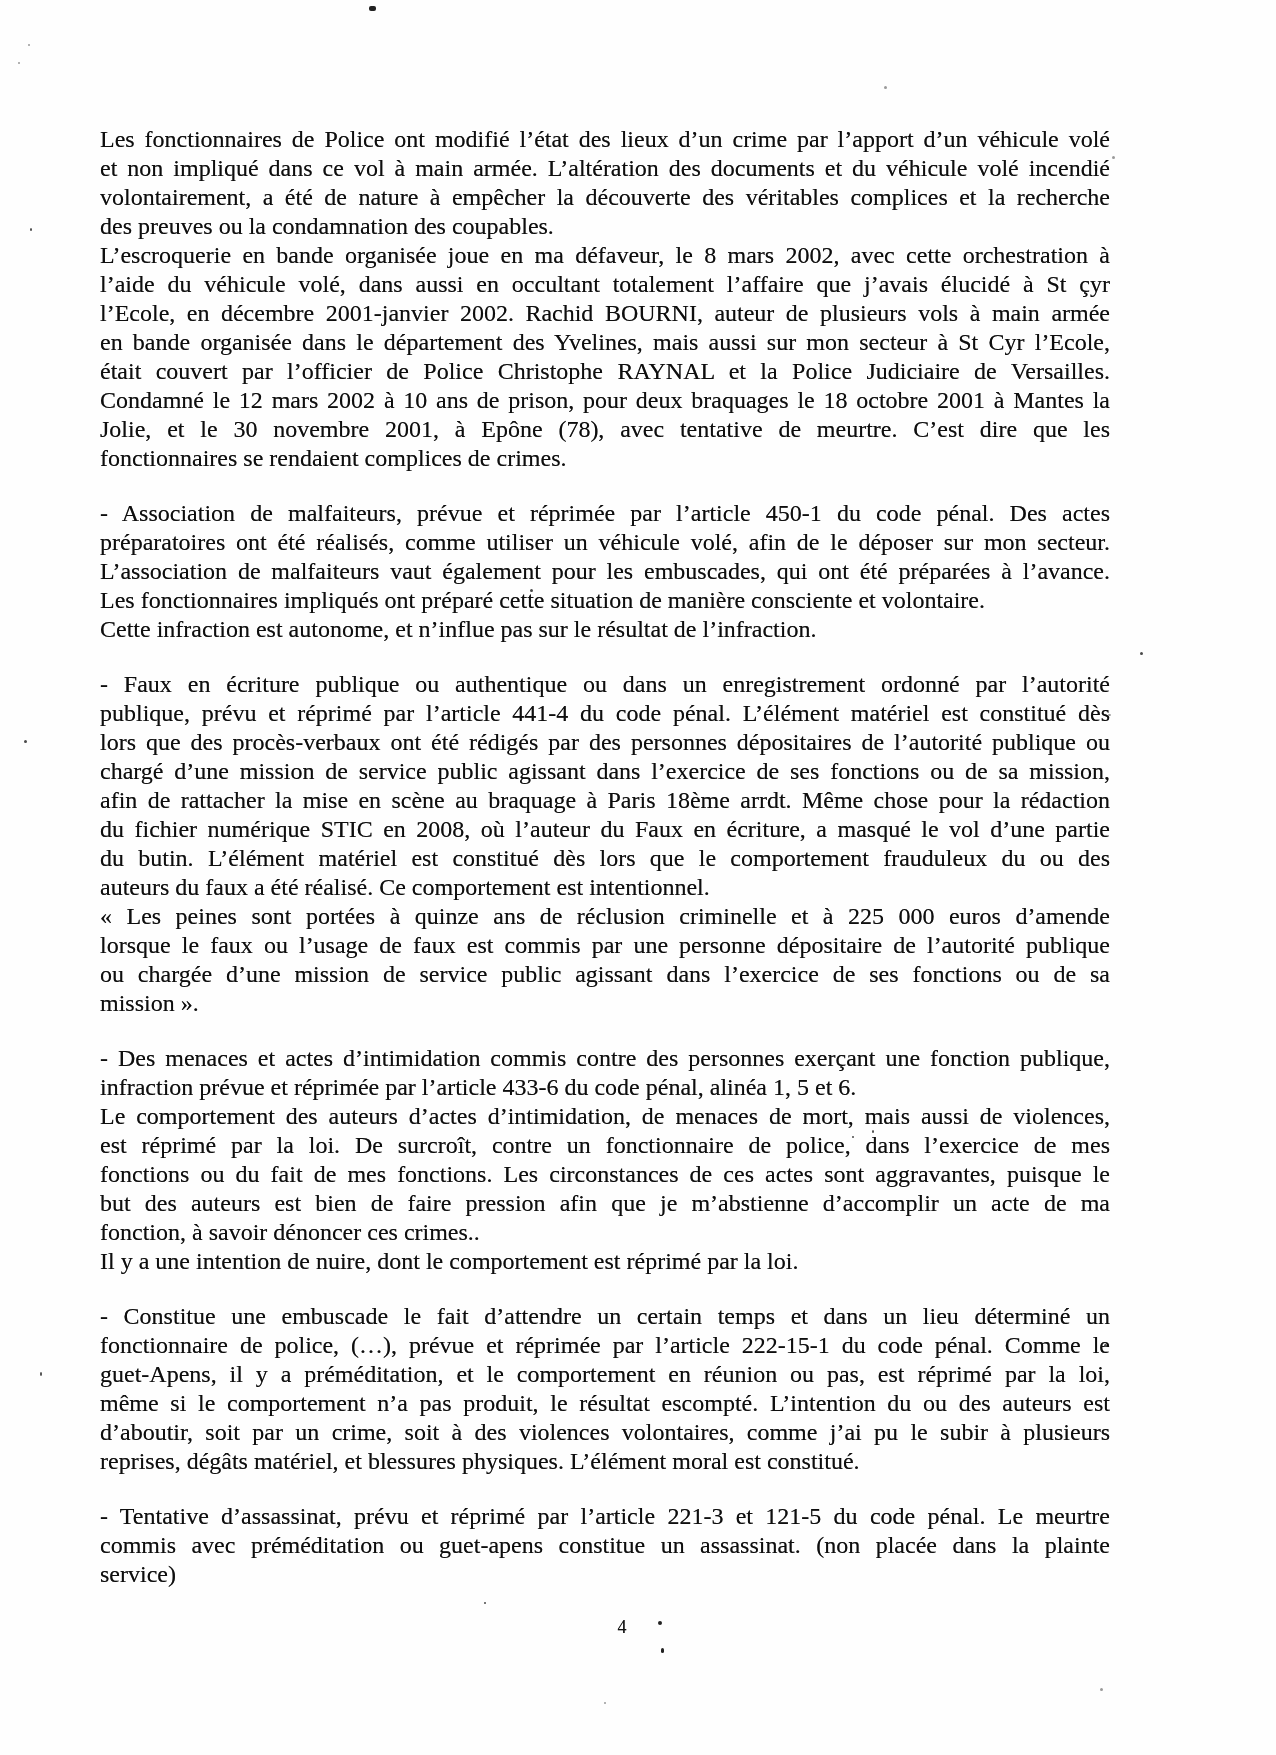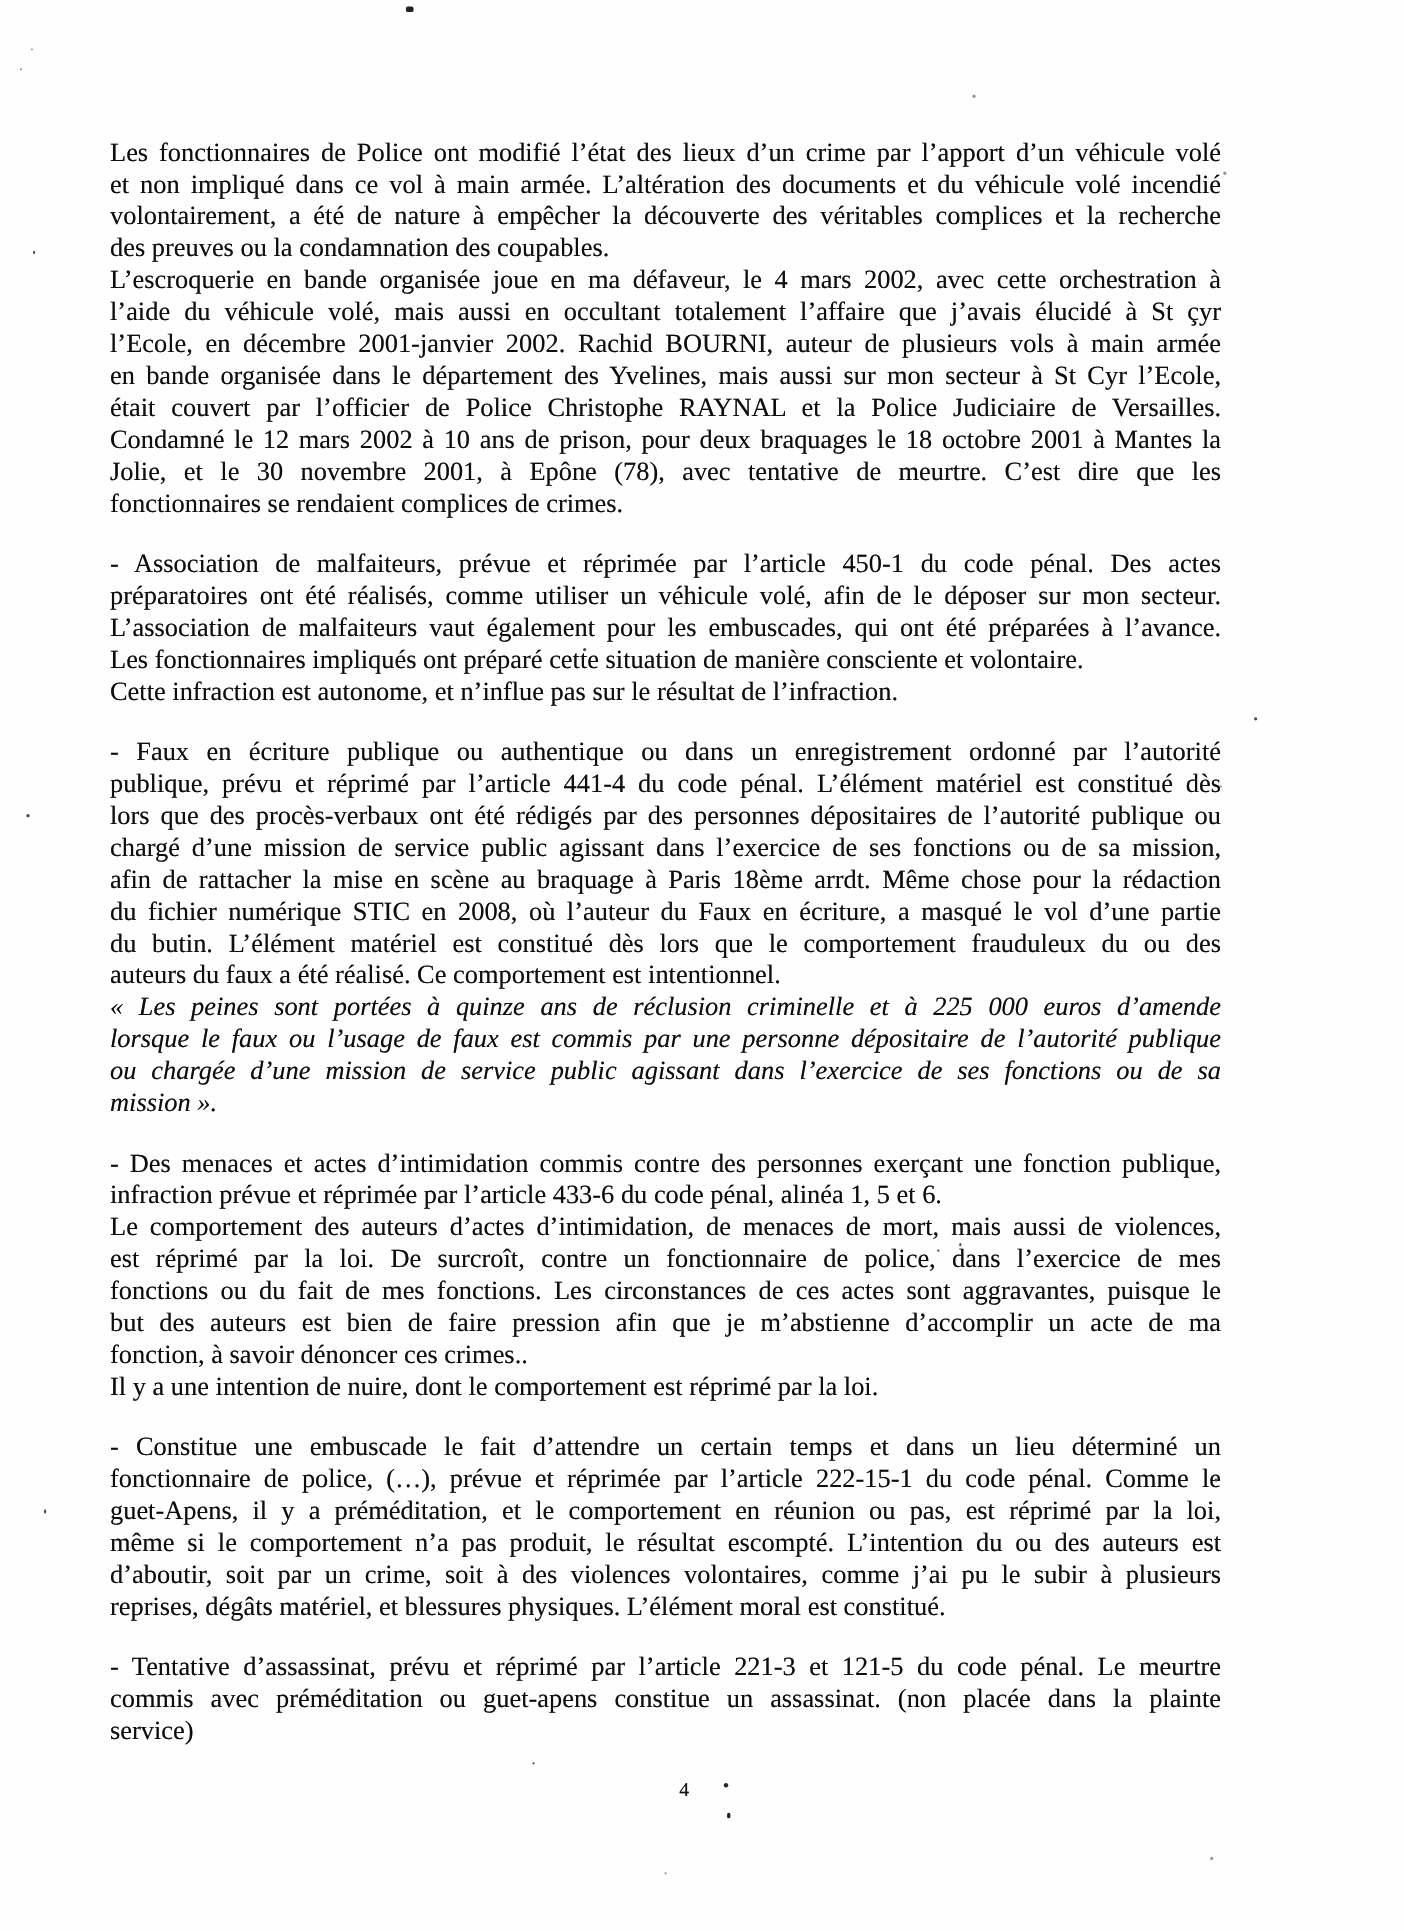--- a/index.html
+++ b/index.html
@@ -10,43 +10,43 @@
   }
   .page{position:absolute;inset:0;background:#fefefe;}
   .textcol{
     position:absolute;left:100px;top:125px;width:1010px;
     font-size:24px;line-height:29px;color:#0e0e0e;
     text-shadow:0 0 0.5px rgba(10,10,10,0.55);
   }
   .block{margin:0 0 26px 0;}
   .line{text-align:justify;text-align-last:justify;}
   .line.left{text-align:center;text-align-last:left;}
-  .line.italic{font-style:italic;}
+  .line.italic{}
   .bold{font-weight:400;}
   .page-number{
     position:absolute;left:610px;top:1617px;width:24px;
     font-size:18px;color:#111;text-align:center;
     text-shadow:0 0 0.5px rgba(10,10,10,0.5);
   }
   .speck{position:absolute;background:#4a4a4a;border-radius:50%;}
   .speck.light{background:#9a9a9a;}
   .speck.blob{border-radius:2px;background:#222;}
 </style>
 </head>
 <body>
 
 <div class="page">
   <div class="textcol" id="textcol">
       <div class="block">
         <div class="line"><span>Les fonctionnaires de Police ont modifié l’état des lieux d’un crime par l’apport d’un véhicule volé</span></div>
         <div class="line"><span>et non impliqué dans ce vol à main armée. L’altération des documents et du véhicule volé incendié</span></div>
         <div class="line"><span>volontairement, a été de nature à empêcher la découverte des véritables complices et la recherche</span></div>
         <div class="line left"><span>des preuves ou la condamnation des coupables.</span></div>
-        <div class="line"><span>L’escroquerie en bande organisée joue en ma défaveur, le 4 mars 2002, avec cette orchestration à</span></div>
-        <div class="line"><span>l’aide du véhicule volé, mais aussi en occultant totalement l’affaire que j’avais élucidé à St çyr</span></div>
+        <div class="line"><span>L’escroquerie en bande organisée joue en ma défaveur, le 8 mars 2002, avec cette orchestration à</span></div>
+        <div class="line"><span>l’aide du véhicule volé, dans aussi en occultant totalement l’affaire que j’avais élucidé à St çyr</span></div>
         <div class="line"><span>l’Ecole, en décembre 2001-janvier 2002. Rachid BOURNI, auteur de plusieurs vols à main armée</span></div>
         <div class="line"><span>en bande organisée dans le département des Yvelines, mais aussi sur mon secteur à St Cyr l’Ecole,</span></div>
         <div class="line"><span>était couvert par l’officier de Police Christophe RAYNAL et la Police Judiciaire de Versailles.</span></div>
         <div class="line"><span>Condamné le 12 mars 2002 à 10 ans de prison, pour deux braquages le 18 octobre 2001 à Mantes la</span></div>
         <div class="line"><span>Jolie, et le 30 novembre 2001, à Epône (78), avec tentative de meurtre. C’est dire que les</span></div>
         <div class="line left"><span>fonctionnaires se rendaient complices de crimes.</span></div>
       </div>
       <div class="block">
         <div class="line"><span>- Association de malfaiteurs, prévue et réprimée par </span><span class="bold">l’article 450-1 du code pénal</span><span>. Des actes</span></div>
         <div class="line"><span>préparatoires ont été réalisés, comme utiliser un véhicule volé, afin de le déposer sur mon secteur.</span></div>

